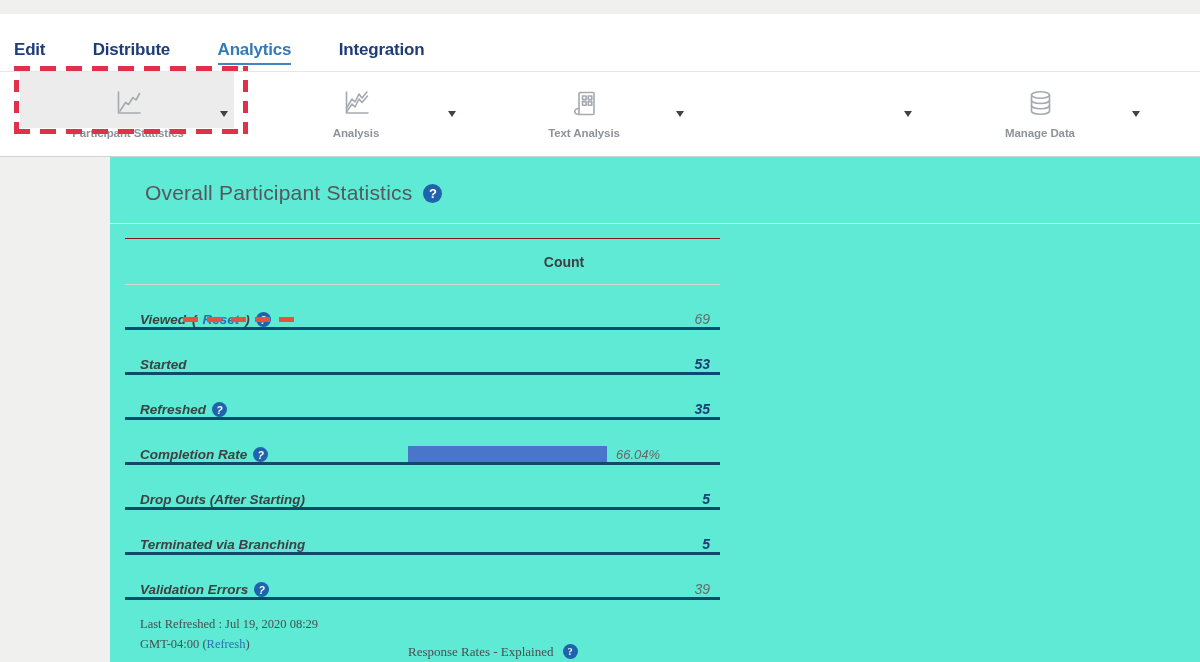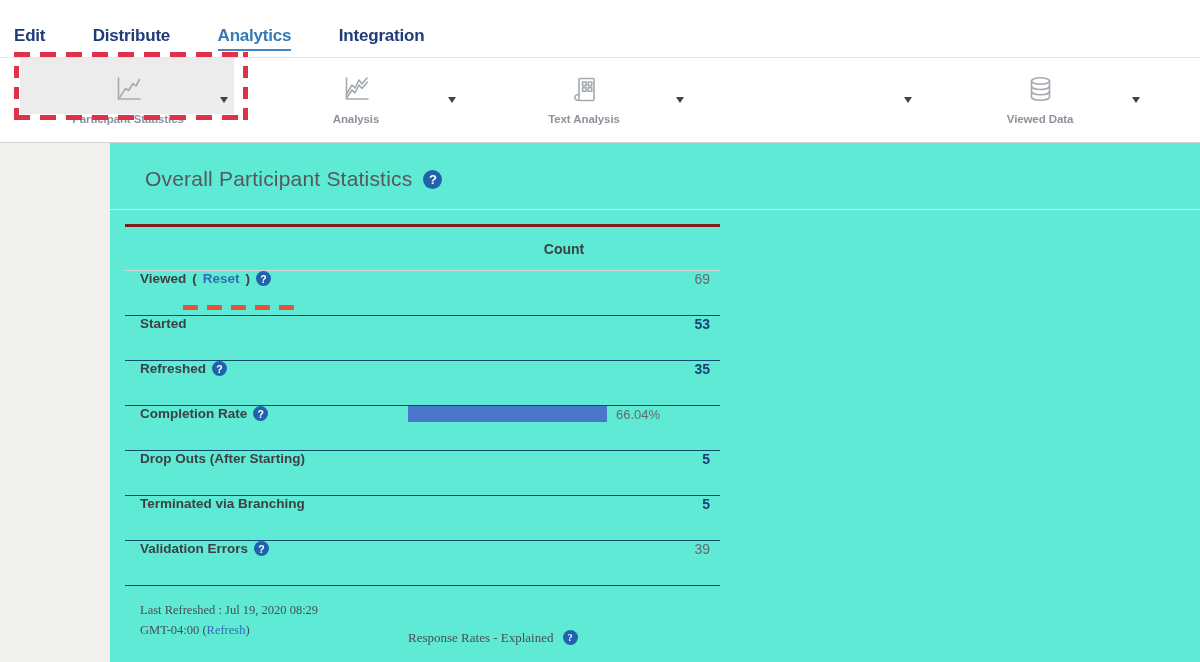--- a/index.html
+++ b/index.html
@@ -6,21 +6,21 @@
   html,body { margin:0; padding:0; }
   body {
     width:1200px; height:662px; overflow:hidden;
     background:#f0f0ee;
     font-family:"Liberation Sans", sans-serif;
     -webkit-font-smoothing:antialiased;
   }
 
   
   .topnav {
-    background:#fff; height:57px; padding:26px 11px 0 14px;
+    background:#fff; height:57px; padding:26px 11px 0 14px;margin-top:14px;
   }
   .topnav a {
     display:inline-block; margin-right:43px;
     color:#1e3c78; font-size:17px; font-weight:700;
     letter-spacing:-0.2px; text-decoration:none; cursor:pointer;
   }
   .topnav a.active { color:#337ab7; border-bottom:2px solid #4384c4; padding-bottom:3px; }
 
   
   .toolbar {
@@ -60,27 +60,27 @@
     display:inline-flex; align-items:center; justify-content:center; flex:none;
     width:15px; height:15px; border-radius:50%; background:#2063ac; color:#fff;
     font-size:10.5px; font-weight:700; cursor:pointer;
   }
   .help::after { content:"?"; }
   .help.lg { width:19px; height:19px; font-size:13px; }
 
   
   .tbl { width:595px; margin-top:14px; }
   .tbl-header {
-    height:47px; border-top:3px solid #7f1d1d; border-bottom:1px solid #d6d6d6;
+    height:47px; border-top:1px solid #7f1d1d; border-bottom:1px solid #d6d6d6;
     display:flex; align-items:center;
   }
   .th-spacer { width:283px; }
   .th-count { width:312px; text-align:center; font-size:14px; font-weight:700; color:#3d4145; }
 
-  .row { position:relative; height:45px; border-bottom:1px solid #0c4a6e; display:flex; align-items:flex-start; }
+  .row { position:relative; height:45px; border-bottom:3px solid #0c4a6e; display:flex; align-items:flex-end;font-style:italic; }
   .cell-label {
     width:283px; padding-left:15px; display:flex; align-items:center; gap:6px;
     font-size:13.5px; font-weight:700; color:#3d4145; white-space:nowrap;
   }
   .paren { font-weight:700; color:#3d4145; }
   .link { color:#2f6eb2; text-decoration:none; cursor:pointer; }
   .link.bold { font-weight:700; }
   .cell-value { width:312px; padding-right:10px; text-align:right; font-size:14px; }
   .val-blue { color:#1d3e75; font-weight:700; }
   .val-grey { color:#66696d; font-weight:400; }
@@ -164,21 +164,21 @@
   <div class="tb-item">
     <div class="tb-center">
       <span class="tb-icon">
         <svg width="30" height="30" viewBox="0 0 30 30">
           <ellipse cx="15.5" cy="7" rx="9" ry="3.2"></ellipse>
           <path d="M6.5 7 V23 c0 1.8 4 3.2 9 3.2 s9 -1.4 9 -3.2 V7"></path>
           <path d="M6.5 12.3 c0 1.8 4 3.2 9 3.2 s9 -1.4 9 -3.2"></path>
           <path d="M6.5 17.6 c0 1.8 4 3.2 9 3.2 s9 -1.4 9 -3.2"></path>
         </svg>
       </span>
-      <span class="tb-label">Viewed Data</span>
+      <span class="tb-label">Manage Data</span>
     </div>
     <span class="tb-caret"></span>
   </div>
 
 </div>
 
 <div class="content">
   <div class="card">
 
     <div class="title-row">

